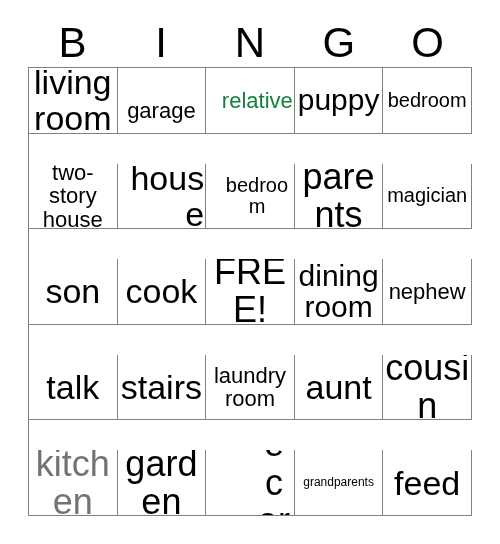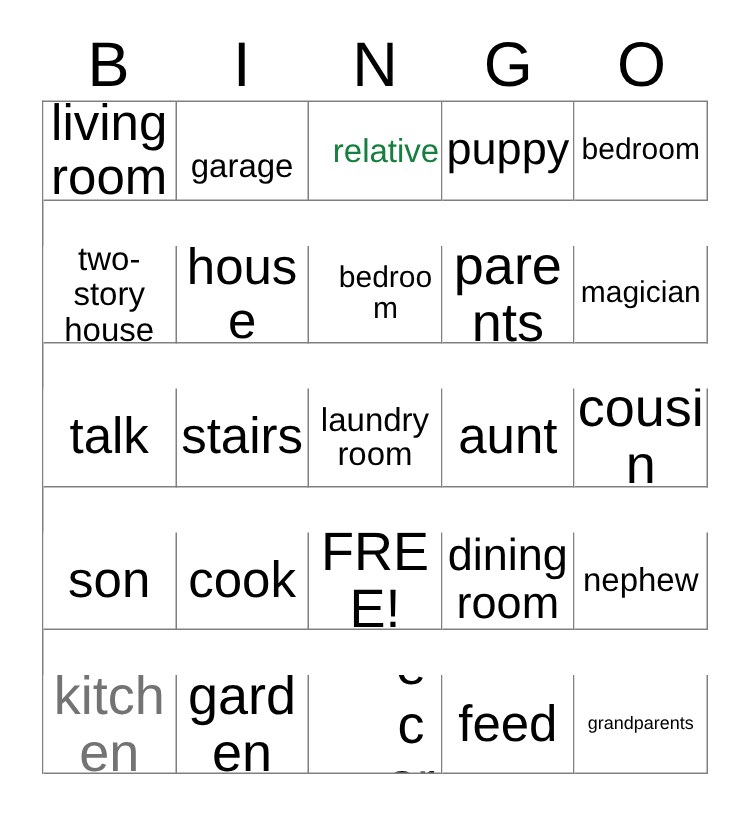--- a/index.html
+++ b/index.html
@@ -123,81 +123,81 @@
       <div class="cell" style="border-color: rgb(128, 128, 128);">
           <span class="cell-text fs-xs" style="color: rgb(0, 0, 0);">bedroom</span>
         </div>
     </div>
 
     <div class="grid-row">
       <div class="cell" style="border-color: rgb(128, 128, 128);">
           <span class="cell-text fs-sm" style="color: rgb(0, 0, 0);">two-story house</span>
         </div>
       <div class="cell" style="border-color: rgb(128, 128, 128);">
-          <span class="cell-text fs-xl" style="color: rgb(0, 0, 0);">house</span>
+          <span class="cell-text fs-xl" style="color: rgb(0, 0, 0); text-align: right;">house</span>
         </div>
       <div class="cell" style="border-color: rgb(128, 128, 128);">
           <span class="cell-text fs-xs" style="color: rgb(0, 0, 0); margin-left: 14px;">bedroom</span>
         </div>
       <div class="cell" style="border-color: rgb(128, 128, 128);">
           <span class="cell-text fs-md" style="color: rgb(0, 0, 0);">parents</span>
         </div>
       <div class="cell" style="border-color: rgb(128, 128, 128);">
           <span class="cell-text fs-xs" style="color: rgb(0, 0, 0);">magician</span>
         </div>
     </div>
 
     <div class="grid-row">
       <div class="cell" style="border-color: rgb(128, 128, 128);">
+          <span class="cell-text fs-xl" style="color: rgb(0, 0, 0);">son</span>
+        </div>
+      <div class="cell" style="border-color: rgb(128, 128, 128);">
+          <span class="cell-text fs-xl" style="color: rgb(0, 0, 0);">cook</span>
+        </div>
+      <div class="cell" style="border-color: rgb(128, 128, 128);">
+          <span class="cell-text fs-md" style="color: rgb(0, 0, 0);">FREE!</span>
+        </div>
+      <div class="cell" style="border-color: rgb(128, 128, 128);">
+          <span class="cell-text fs-lg" style="color: rgb(0, 0, 0);">dining room</span>
+        </div>
+      <div class="cell" style="border-color: rgb(128, 128, 128);">
+          <span class="cell-text fs-sm" style="color: rgb(0, 0, 0);">nephew</span>
+        </div>
+    </div>
+
+    <div class="grid-row">
+      <div class="cell" style="border-color: rgb(128, 128, 128);">
           <span class="cell-text fs-xl" style="color: rgb(0, 0, 0);">talk</span>
         </div>
       <div class="cell" style="border-color: rgb(128, 128, 128);">
           <span class="cell-text fs-xl" style="color: rgb(0, 0, 0);">stairs</span>
         </div>
       <div class="cell" style="border-color: rgb(128, 128, 128);">
           <span class="cell-text fs-sm" style="color: rgb(0, 0, 0);">laundry room</span>
         </div>
       <div class="cell" style="border-color: rgb(128, 128, 128);">
           <span class="cell-text fs-xl" style="color: rgb(0, 0, 0);">aunt</span>
         </div>
       <div class="cell" style="border-color: rgb(128, 128, 128);">
           <span class="cell-text fs-md" style="color: rgb(0, 0, 0);">cousin</span>
         </div>
     </div>
 
     <div class="grid-row">
       <div class="cell" style="border-color: rgb(128, 128, 128);">
-          <span class="cell-text fs-xl" style="color: rgb(0, 0, 0);">son</span>
-        </div>
-      <div class="cell" style="border-color: rgb(128, 128, 128);">
-          <span class="cell-text fs-xl" style="color: rgb(0, 0, 0);">cook</span>
-        </div>
-      <div class="cell" style="border-color: rgb(128, 128, 128);">
-          <span class="cell-text fs-md" style="color: rgb(0, 0, 0);">FREE!</span>
-        </div>
-      <div class="cell" style="border-color: rgb(128, 128, 128);">
-          <span class="cell-text fs-lg" style="color: rgb(0, 0, 0);">dining room</span>
-        </div>
-      <div class="cell" style="border-color: rgb(128, 128, 128);">
-          <span class="cell-text fs-sm" style="color: rgb(0, 0, 0);">nephew</span>
-        </div>
-    </div>
-
-    <div class="grid-row">
-      <div class="cell" style="border-color: rgb(128, 128, 128);">
           <span class="cell-text fs-md" style="color: #737373;">kitchen</span>
         </div>
       <div class="cell" style="border-color: rgb(128, 128, 128);">
           <span class="cell-text fs-md" style="color: rgb(0, 0, 0);">garden</span>
         </div>
       <div class="cell" style="border-color: rgb(128, 128, 128);">
           <span class="cell-text fs-md" style="color: rgb(0, 0, 0); padding-left: 48px;">take care of</span>
         </div>
       <div class="cell" style="border-color: rgb(128, 128, 128);">
+          <span class="cell-text fs-tiny" style="color: rgb(0, 0, 0);">grandparents</span>
+        </div>
+      <div class="cell" style="border-color: rgb(128, 128, 128);">
           <span class="cell-text fs-xl" style="color: rgb(0, 0, 0);">feed</span>
-        </div>
-      <div class="cell" style="border-color: rgb(128, 128, 128);">
-          <span class="cell-text fs-tiny" style="color: rgb(0, 0, 0);">grandparents</span>
         </div>
     </div>
 
   </div>
 </div>
 
 </body></html>

